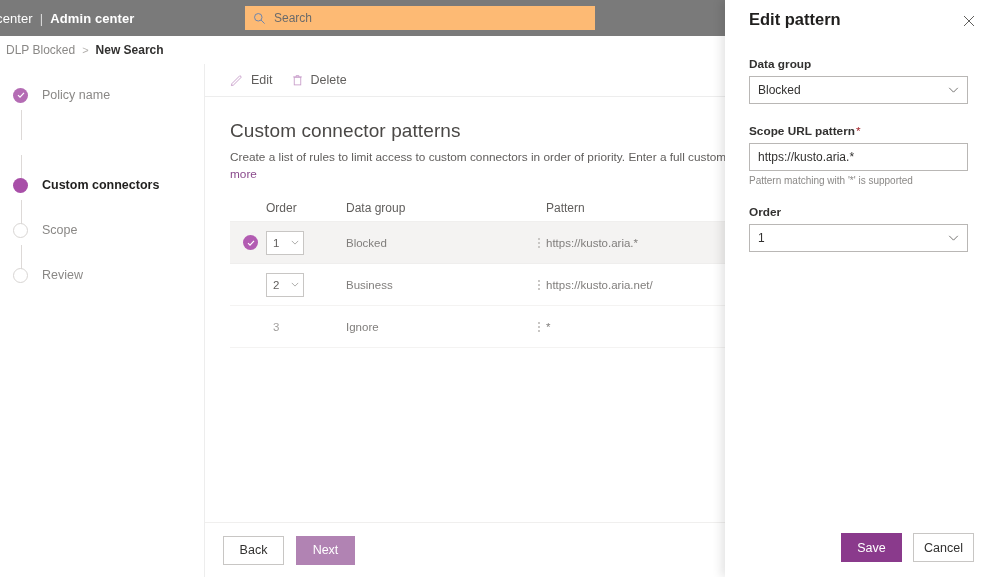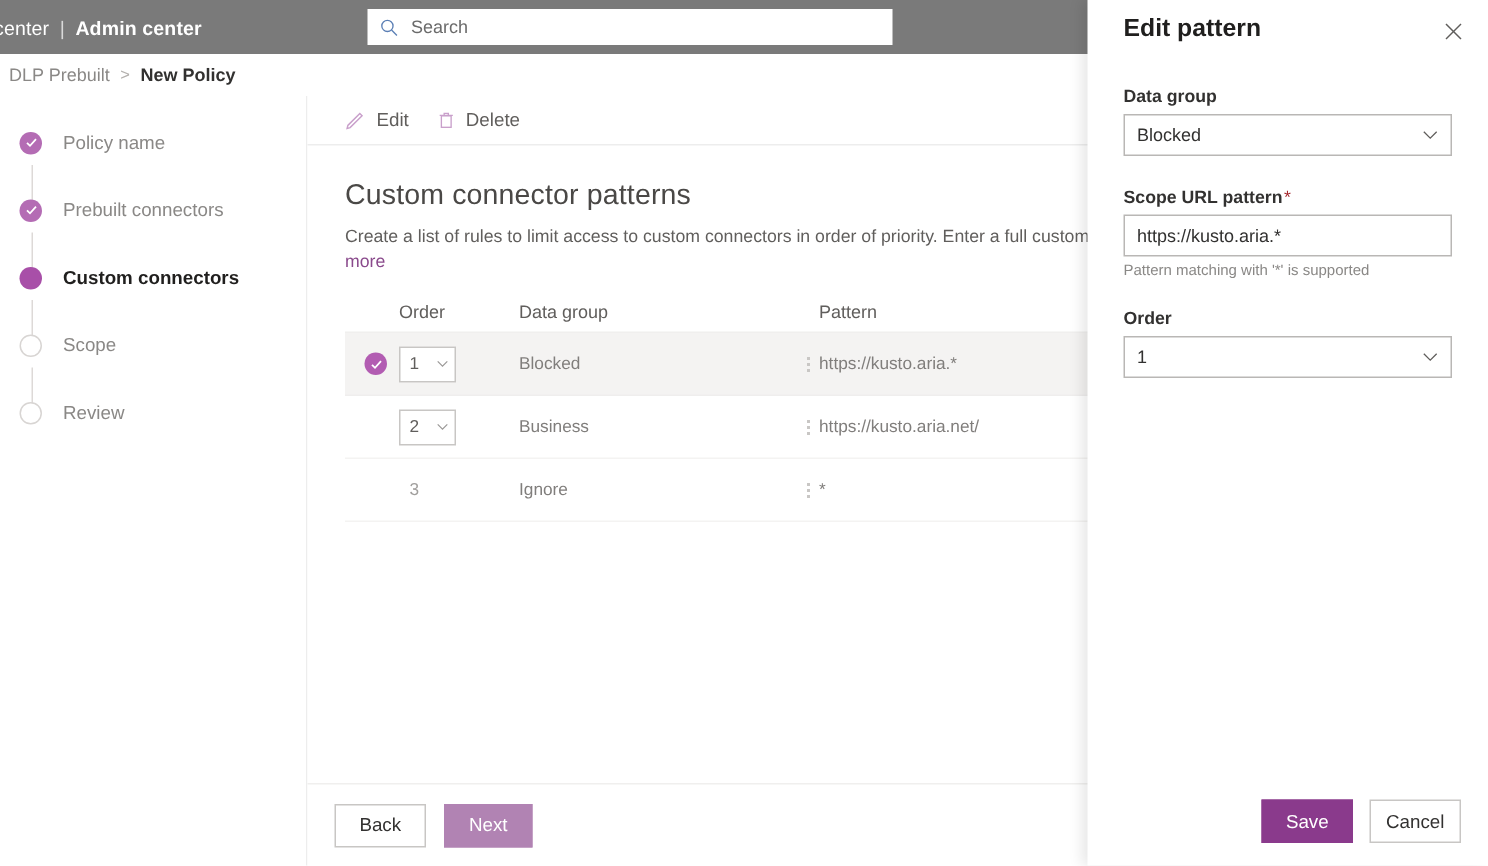--- a/index.html
+++ b/index.html
@@ -19,21 +19,21 @@
     background:#7a7a7a; display:flex; align-items:center;
   }
   .suitebar-brand {
     color:#ffffff; font-size:13px; white-space:nowrap;
     margin-left:-18px; letter-spacing:.1px;
   }
   .suitebar-brand .sep { color:#d9d9d9; margin:0 7px; font-weight:300; }
   .suitebar-brand .b2 { font-weight:600; }
   .searchbox {
     position:absolute; left:245px; top:6px; width:350px; height:24px;
-    background:#ffffff; display:flex; align-items:center; padding:0 8px;
+    background:#fdba74; display:flex; align-items:center; padding:0 8px;
   }
   .searchbox .mag { width:13px; height:13px; flex:0 0 auto; margin-right:8px; }
   .searchbox .ph { font-size:12px; color:#6b6b6b; }
 
   
   .breadcrumb {
     position:absolute; top:36px; left:0; width:992px; height:28px;
     display:flex; align-items:center; padding-left:6px; background:#fff;
   }
   .bc-item { font-size:12px; color:#8a8886; }
@@ -163,48 +163,40 @@
   <div class="searchbox">
     <svg class="mag" viewBox="0 0 16 16">
       <circle cx="6.5" cy="6.5" r="4.6" fill="none" stroke="#5b7fb5" stroke-width="1.1"></circle>
       <line x1="9.9" y1="9.9" x2="14.3" y2="14.3" stroke="#5b7fb5" stroke-width="1.1"></line>
     </svg>
     <span class="ph">Search</span>
   </div>
 </div>
 
 <div class="breadcrumb">
-  <span class="bc-item">DLP Prebuilt</span>
+  <span class="bc-item">DLP Blocked</span>
   <span class="bc-sep">&gt;</span>
-  <span class="bc-item current">New Policy</span>
+  <span class="bc-item current">New Search</span>
 </div>
 
 <div class="rail">
   <div class="rail-line" style="top:46px;height:30px;"></div>
   <div class="rail-line" style="top:91px;height:30px;"></div>
   <div class="rail-line" style="top:136px;height:30px;"></div>
   <div class="rail-line" style="top:181px;height:30px;"></div>
 
   <div class="step" style="top:16px;">
     <span class="step-dot done">
       <svg class="chk" width="8" height="8" viewBox="0 0 8 8">
           <polyline points="1,4.2 3,6.2 7,1.8" fill="none" stroke="#fff" stroke-width="1.2"></polyline>
         </svg>
     </span>
     <span class="step-label">Policy name</span>
   </div>
 
-  <div class="step" style="top:61px;">
-    <span class="step-dot done">
-      <svg class="chk" width="8" height="8" viewBox="0 0 8 8">
-          <polyline points="1,4.2 3,6.2 7,1.8" fill="none" stroke="#fff" stroke-width="1.2"></polyline>
-        </svg>
-    </span>
-    <span class="step-label">Prebuilt connectors</span>
-  </div>
 
   <div class="step" style="top:106px;">
     <span class="step-dot active"></span>
     <span class="step-label active">Custom connectors</span>
   </div>
 
   <div class="step" style="top:151px;">
     <span class="step-dot todo"></span>
     <span class="step-label">Scope</span>
   </div>

